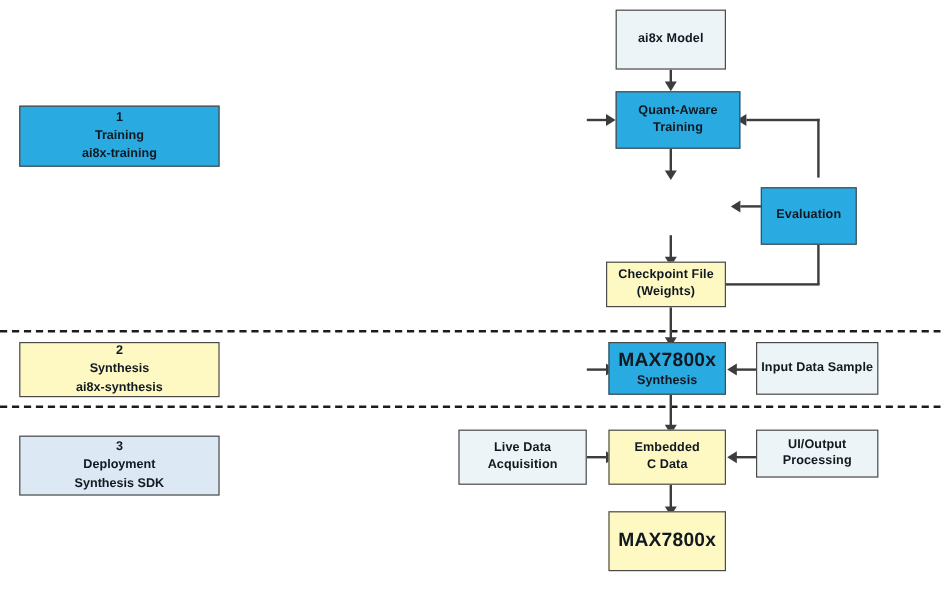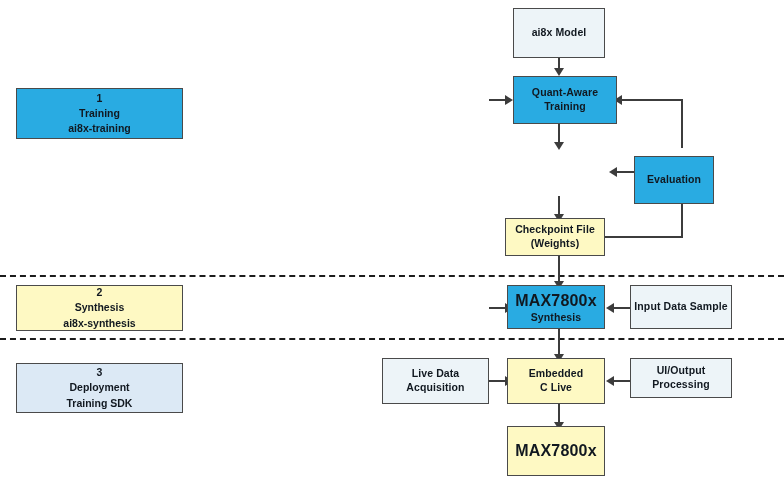--- a/index.html
+++ b/index.html
@@ -114,21 +114,21 @@
 
   <div class="legend fill-blue" style="left:16px; top:285px; width:167px; height:46px;">
     <span class="ln">2</span>
     <span class="ln">Synthesis</span>
     <span class="ln">ai8x-synthesis</span>
   </div>
 
   <div class="legend" style="left:16px; top:363px; width:167px; height:50px; background:#dce9f5;">
     <span class="ln">3</span>
     <span class="ln">Deployment</span>
-    <span class="ln">Training SDK</span>
+    <span class="ln">Synthesis SDK</span>
   </div>
 
   <div class="divider" style="top:275px;"></div>
   <div class="divider" style="top:338px;"></div>
 
   <div class="seg v" style="left:558px; top:58px; height:12px;"></div>
   <div class="arrow down" style="left:554px; top:68px;"></div>
 
   <div class="seg h" style="left:489px; top:99px; width:18px;"></div>
   <div class="arrow right" style="left:505px; top:95px;"></div>
@@ -201,21 +201,21 @@
     <span class="ln">Input Data Sample</span>
   </div>
 
   <div class="node fill-pale" style="left:382px; top:358px; width:107px; height:46px;">
     <span class="ln">Live Data</span>
     <span class="ln">Acquisition</span>
   </div>
 
   <div class="node fill-blue" style="left:507px; top:358px; width:98px; height:46px;">
     <span class="ln">Embedded</span>
-    <span class="ln">C Live</span>
+    <span class="ln">C Data</span>
   </div>
 
   <div class="node fill-pale" style="left:630px; top:358px; width:102px; height:40px;">
     <span class="ln">UI/Output</span>
     <span class="ln">Processing</span>
   </div>
 
   <div class="node fill-blue" style="left:507px; top:426px; width:98px; height:50px;">
     <span class="ln big">MAX7800x</span>
   </div>

